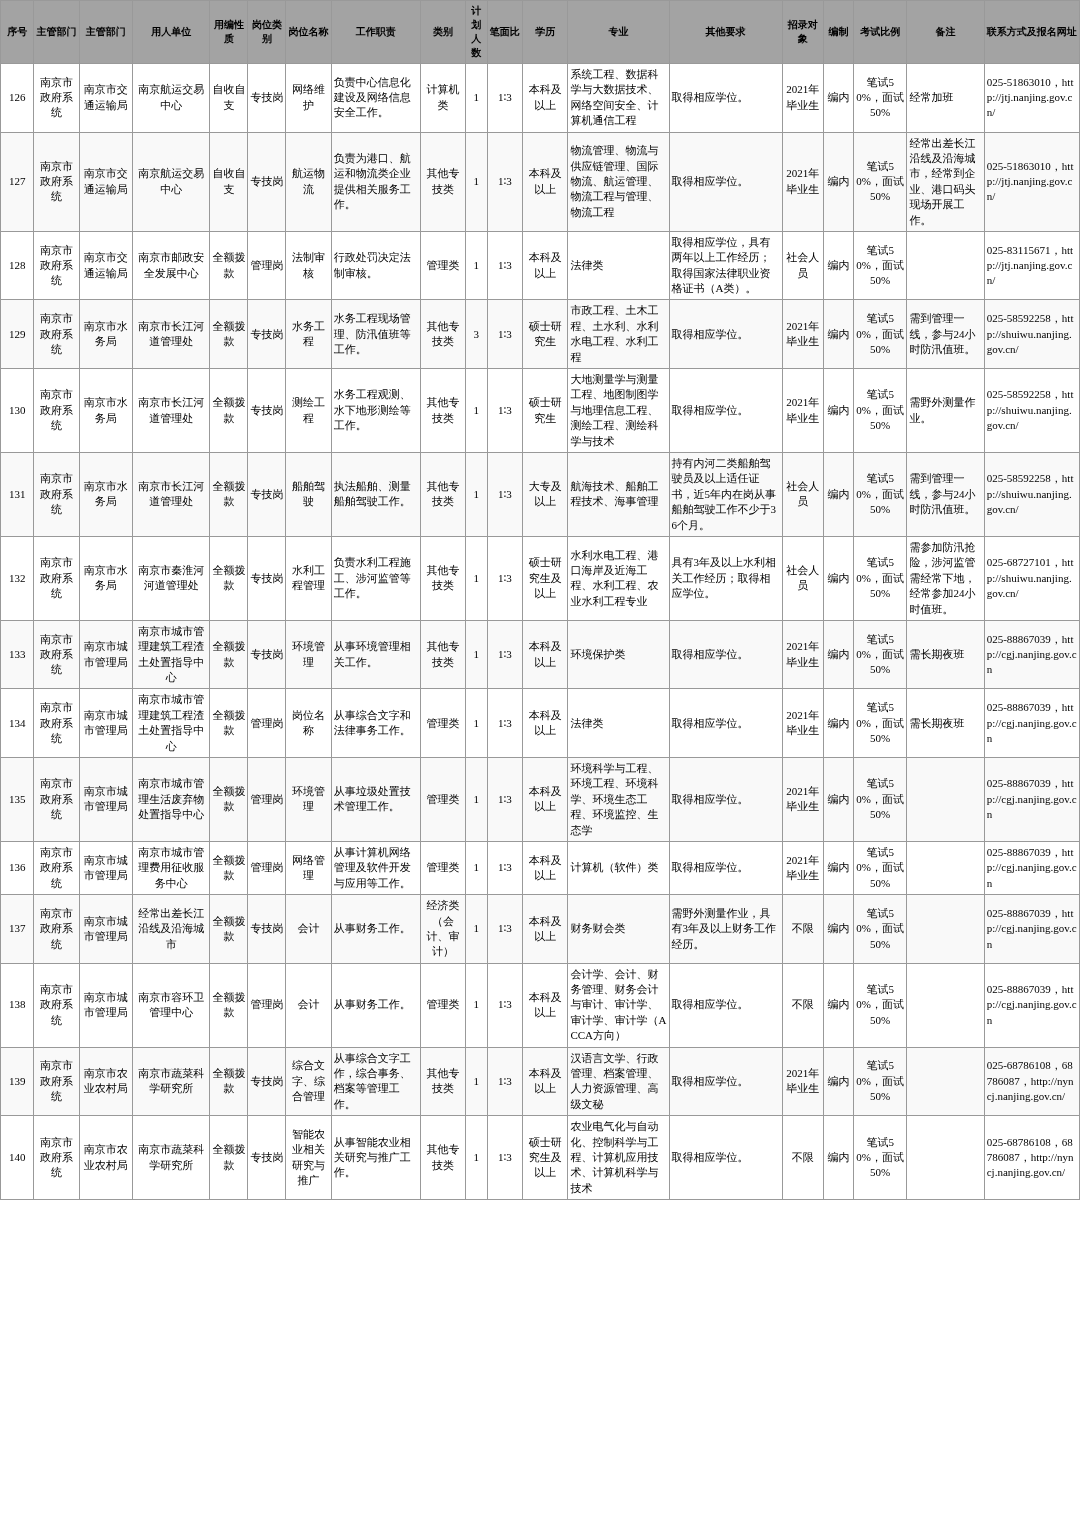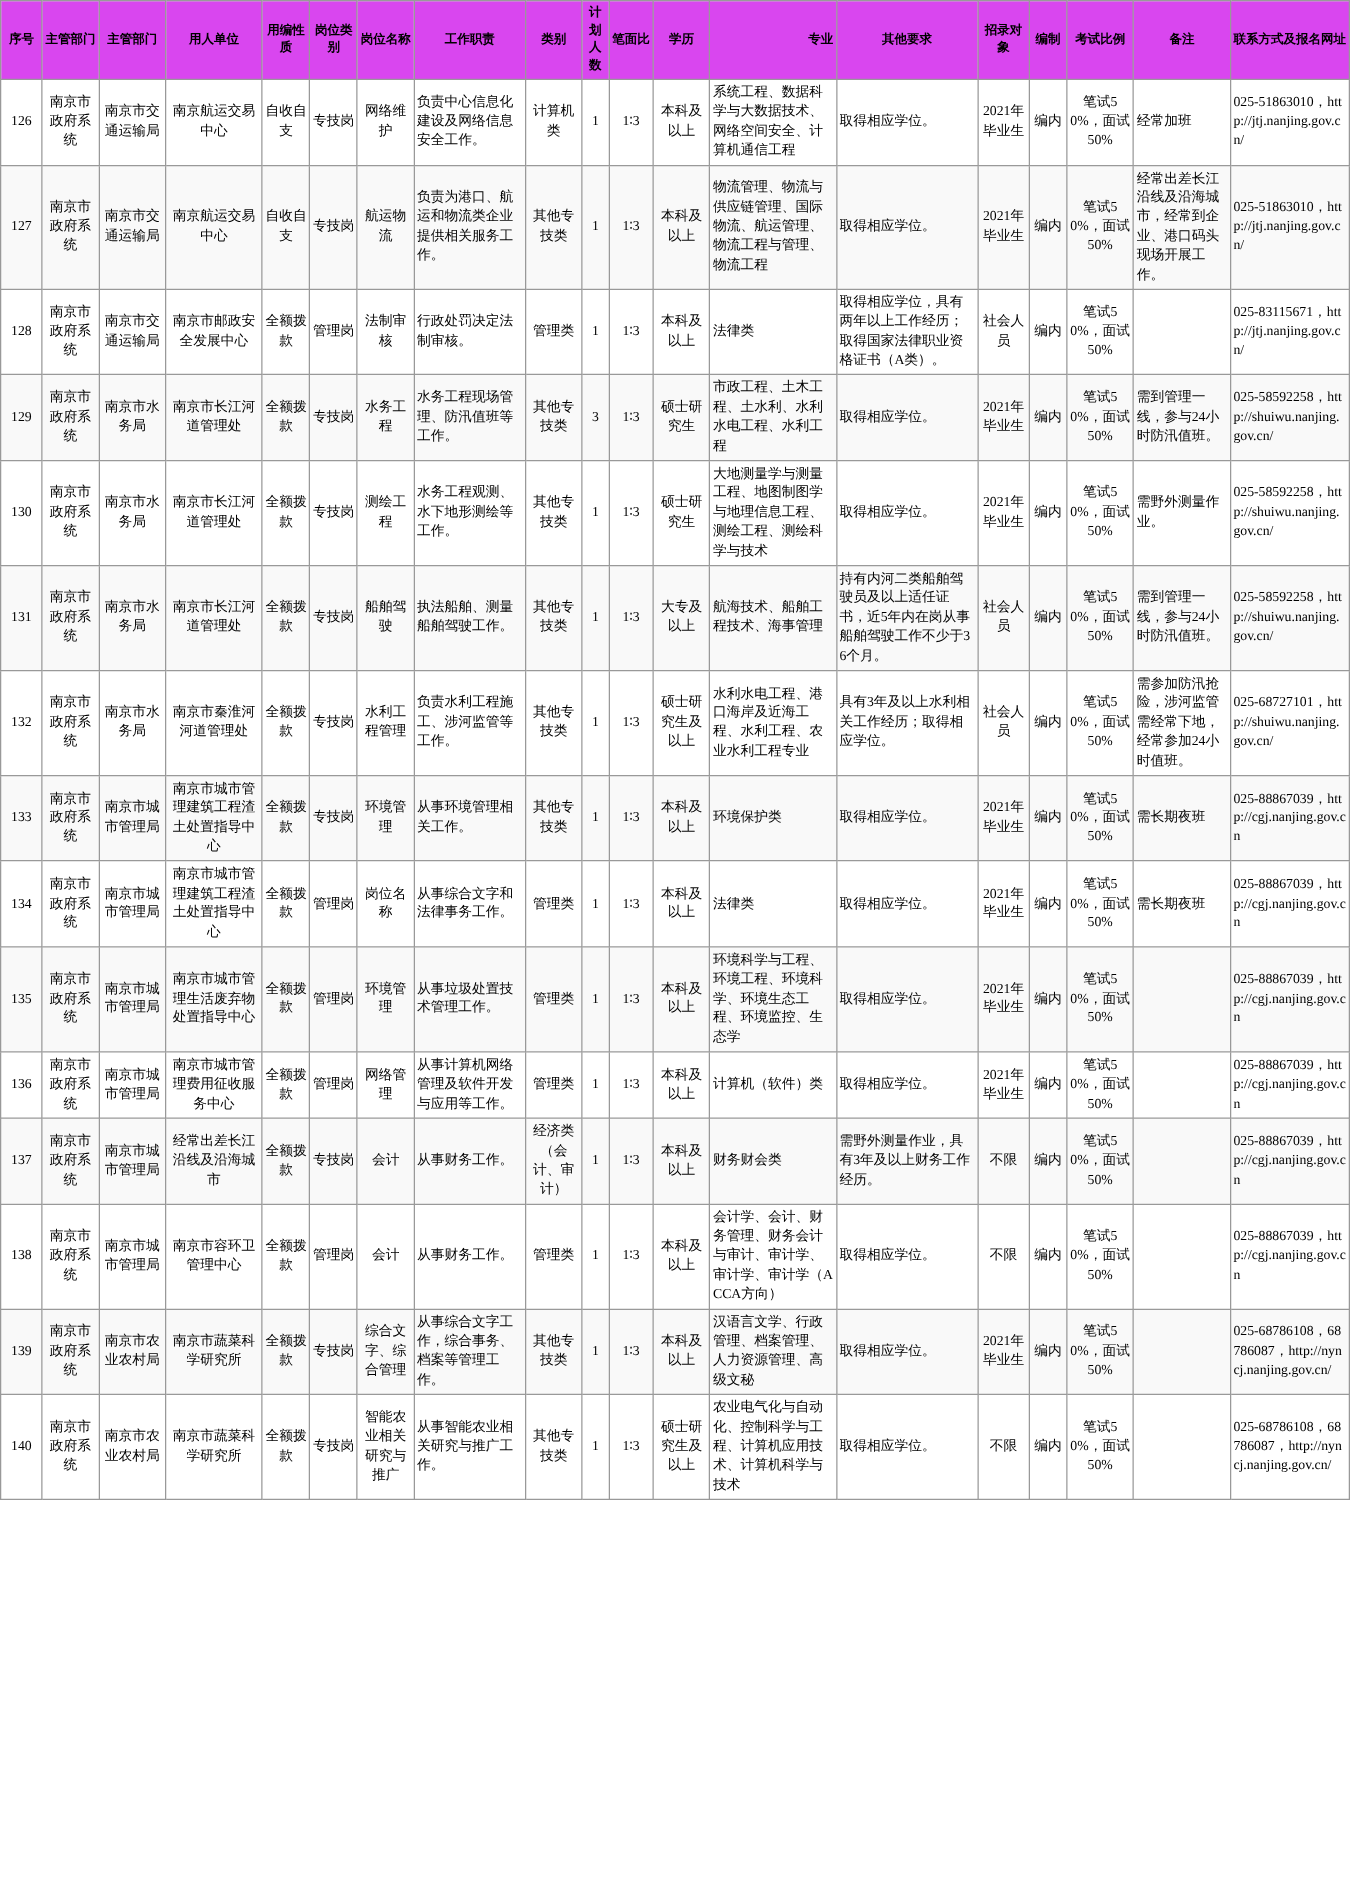--- a/index.html
+++ b/index.html
@@ -16,40 +16,40 @@
     }
     th, td {
       border: 1px solid #999;
       padding: 3px 2px;
       vertical-align: middle;
       text-align: center;
       word-break: break-all;
       line-height: 1.4;
     }
     th {
-      background: #d946ef;
+      background: #a3a3a3;
       font-weight: bold;
       font-size: 10px;
     }
     tr:nth-child(even) td { background: #f9f9f9; }
     tr:nth-child(odd) td { background: #fff; }
     td.left { text-align: left; }
     .col-num { width: 28px; }
     .col-sys { width: 38px; }
     .col-dept1 { width: 45px; }
     .col-dept2 { width: 65px; }
     .col-nature { width: 32px; }
     .col-type { width: 32px; }
     .col-pos { width: 38px; text-align: center; }
     .col-duty { width: 75px; }
     .col-cat { width: 38px; }
     .col-cnt { width: 18px; }
     .col-ratio { width: 30px; }
     .col-edu { width: 38px; margin-top: 48px; }
-    .col-major { width: 85px; text-align: right; }
+    .col-major { width: 85px; }
     .col-req { width: 95px; }
     .col-target { width: 35px; }
     .col-编制 { width: 25px; }
     .col-exam { width: 45px; }
     .col-note { width: 65px; text-align: center; }
     .col-contact { width: 80px; }
   </style>
 </head>
 <body>
 

